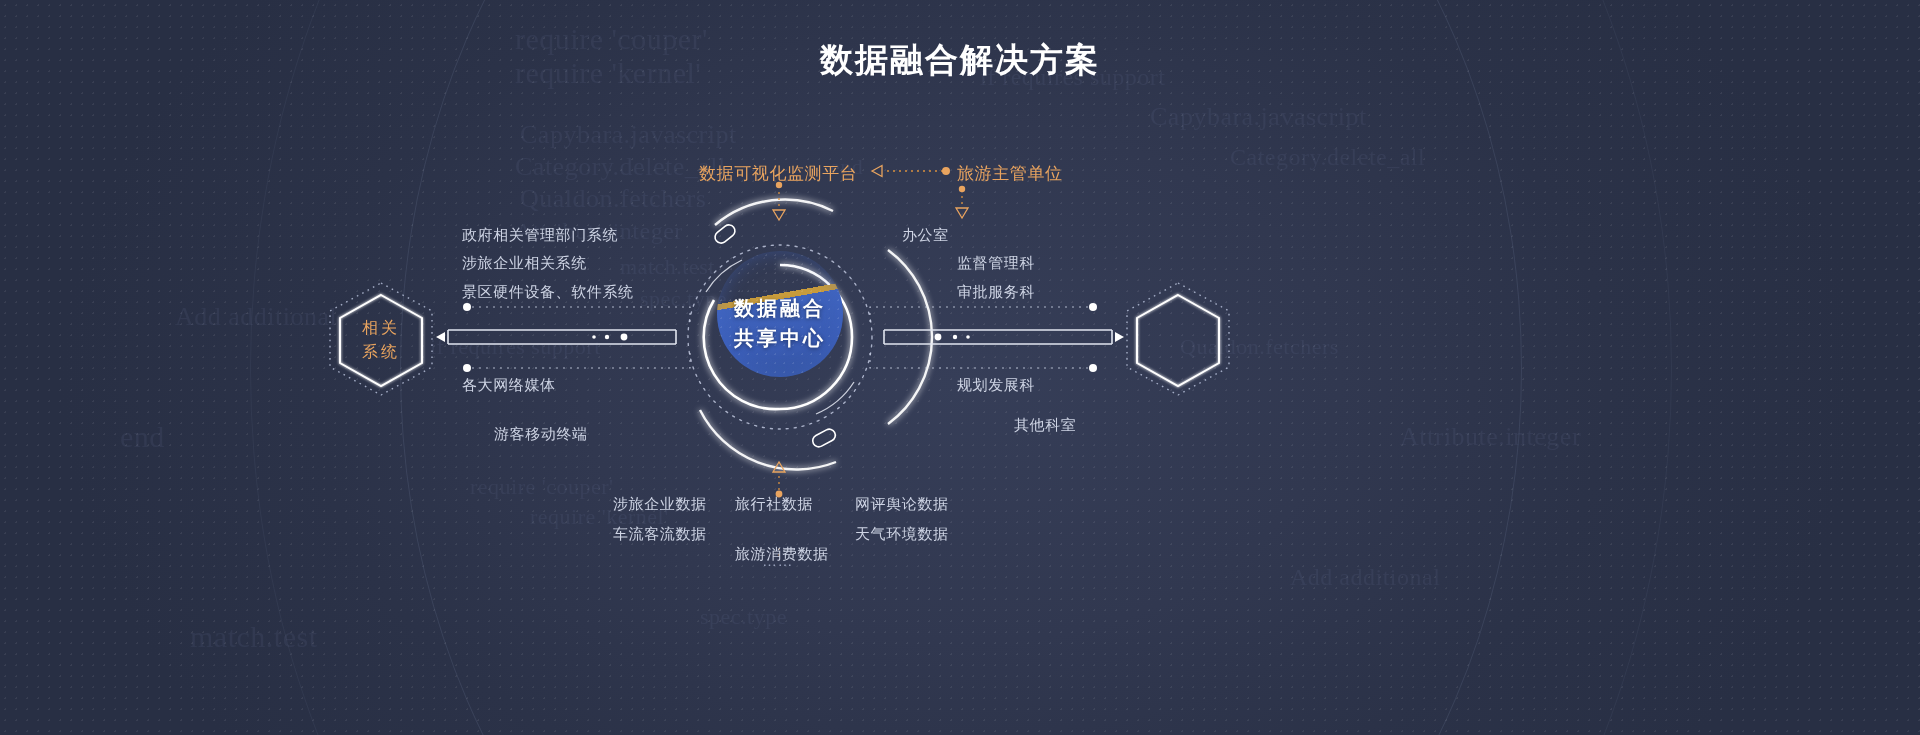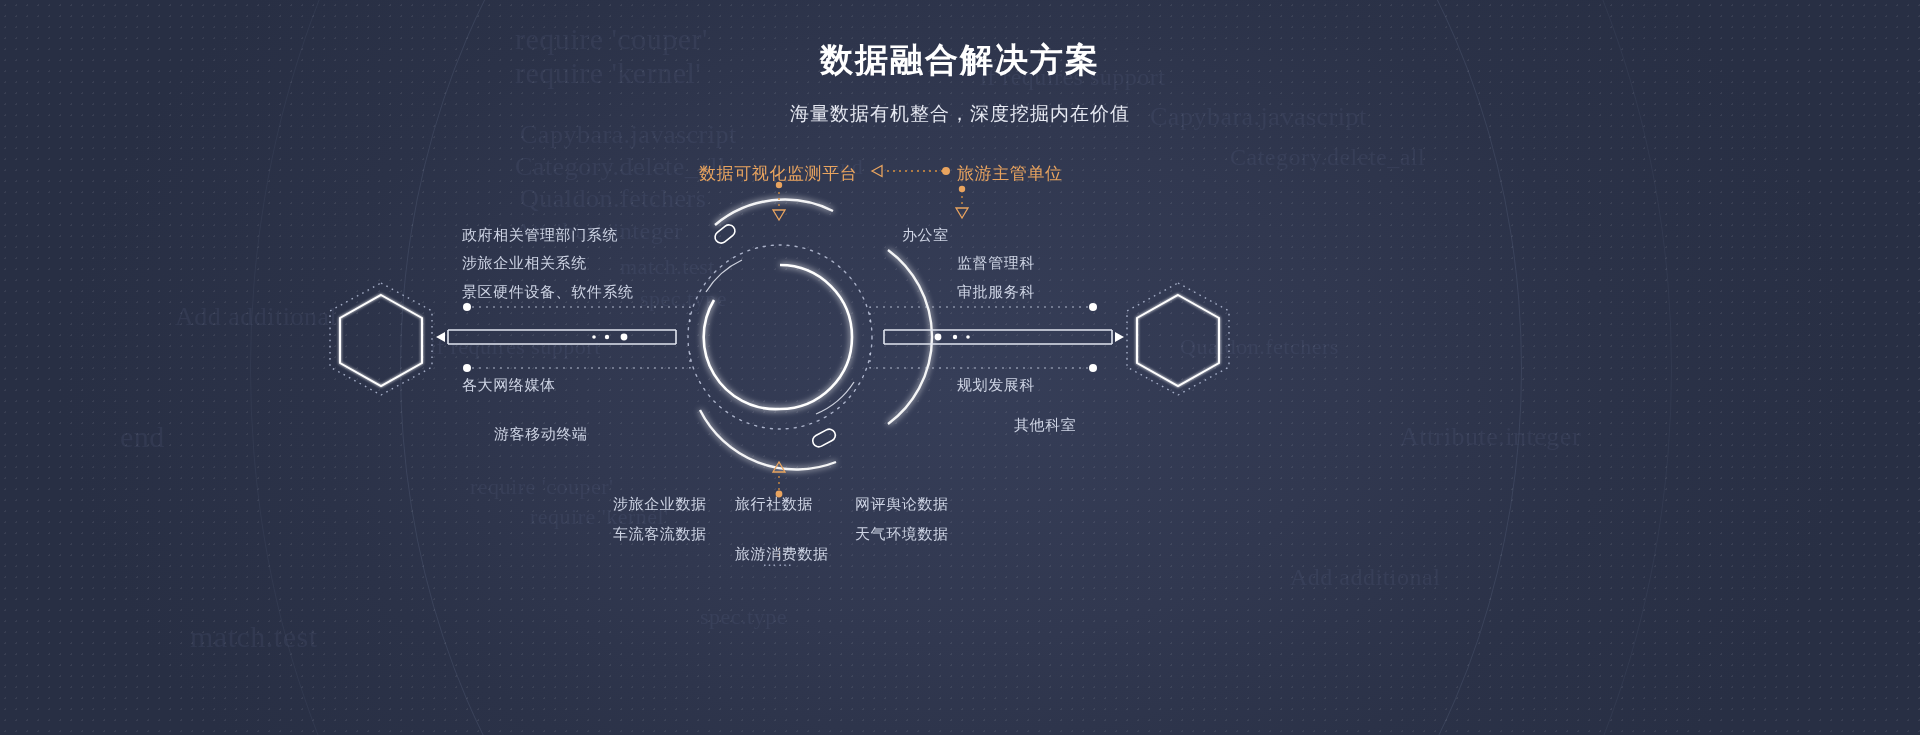--- a/index.html
+++ b/index.html
@@ -107,21 +107,20 @@
 <body>
 
 <div id="stage">
   <div id="dots"></div>
   <div id="codebg"><div class="code-col" style="left: 515px; top: 22px; font-size: 30px;">require 'couper'</div><div class="code-col" style="left: 515px; top: 56px; font-size: 30px;">require 'kernel'</div><div class="code-col" style="left: 520px; top: 118px; font-size: 26px;">Capybara.javascript</div><div class="code-col" style="left: 515px; top: 150px; font-size: 26px;">Category.delete_all</div><div class="code-col" style="left: 520px; top: 182px; font-size: 26px;">Qualdon.fetchers</div><div class="code-col" style="left: 515px; top: 214px; font-size: 24px;">Attribute.integer</div><div class="code-col" style="left: 620px; top: 250px; font-size: 22px;">match.test</div><div class="code-col" style="left: 640px; top: 282px; font-size: 22px;">spec.type</div><div class="code-col" style="left: 175px; top: 300px; font-size: 26px;">Add additional</div><div class="code-col" style="left: 430px; top: 330px; font-size: 22px;">if requires support</div><div class="code-col" style="left: 120px; top: 420px; font-size: 30px;">end</div><div class="code-col" style="left: 470px; top: 470px; font-size: 22px;">require 'couper'</div><div class="code-col" style="left: 530px; top: 500px; font-size: 22px;">require 'kernel'</div><div class="code-col" style="left: 1150px; top: 100px; font-size: 26px;">Capybara.javascript</div><div class="code-col" style="left: 1230px; top: 140px; font-size: 24px;">Category.delete_all</div><div class="code-col" style="left: 1180px; top: 330px; font-size: 22px;">Qualdon.fetchers</div><div class="code-col" style="left: 1400px; top: 420px; font-size: 26px;">Attribute.integer</div><div class="code-col" style="left: 190px; top: 620px; font-size: 30px;">match.test</div><div class="code-col" style="left: 700px; top: 600px; font-size: 22px;">spec.type</div><div class="code-col" style="left: 1290px; top: 560px; font-size: 24px;">Add additional</div><div class="code-col" style="left: 980px; top: 60px; font-size: 24px;">if requires support</div><div class="code-col" style="left: 830px; top: 150px; font-size: 22px;">end</div></div>
   <div id="halo"></div>
   <div id="halo2"></div>
 
   <div id="header">
     <div id="title">数据融合解决方案</div>
-    <div id="subtitle">海量数据有机整合，深度挖掘内在价值</div>
   </div>
 
   <svg class="ovl" viewBox="0 0 1920 735">
     <defs>
       <filter id="glow" x="-60%" y="-60%" width="220%" height="220%">
         <feGaussianBlur stdDeviation="3.2" result="b"></feGaussianBlur>
         <feMerge>
             <feMergeNode in="b"></feMergeNode>
             <feMergeNode in="SourceGraphic"></feMergeNode>
           </feMerge>
@@ -219,21 +218,36 @@
     </g>
 
     <g>
       <polygon points="1178,283 1229,311 1229,367 1178,395 1127,367 1127,311" fill="none" stroke="#b9c2da" stroke-width="1.4" stroke-dasharray="1.6 4.5" opacity=".85"></polygon>
     </g>
     <g filter="url(#glowsm)">
       <polygon points="1178,295 1219,318 1219,363 1178,386 1137,363 1137,318" fill="none" stroke="#ffffff" stroke-width="2"></polygon>
     </g>
   </svg>
 
-
+  <div id="core">
+    <div id="sphere">
+      <div class="spheredots"></div>
+    </div>
+    <div id="coretext">
+      <div>数据融合</div>
+      <div>共享中心</div>
+    </div>
+  </div>
+
+  <div class="hexwrap" style="left:326px;top:278px;">
+    <div class="hextext">
+      <span>相关</span>
+      <span>系统</span>
+    </div>
+  </div>
 
   <div class="lbl orange" style="left:699px;top:162px;">数据可视化监测平台</div>
   <div class="lbl orange" style="left:957px;top:162px;">旅游主管单位</div>
 
   <div class="lbl" style="left:462px;top:226px;">政府相关管理部门系统</div>
   <div class="lbl" style="left:462px;top:254px;">涉旅企业相关系统</div>
   <div class="lbl" style="left:462px;top:283px;">景区硬件设备、软件系统</div>
   <div class="lbl" style="left:462px;top:376px;">各大网络媒体</div>
   <div class="lbl" style="left:462px;top:425px;margin-left:32px;">游客移动终端</div>
 

